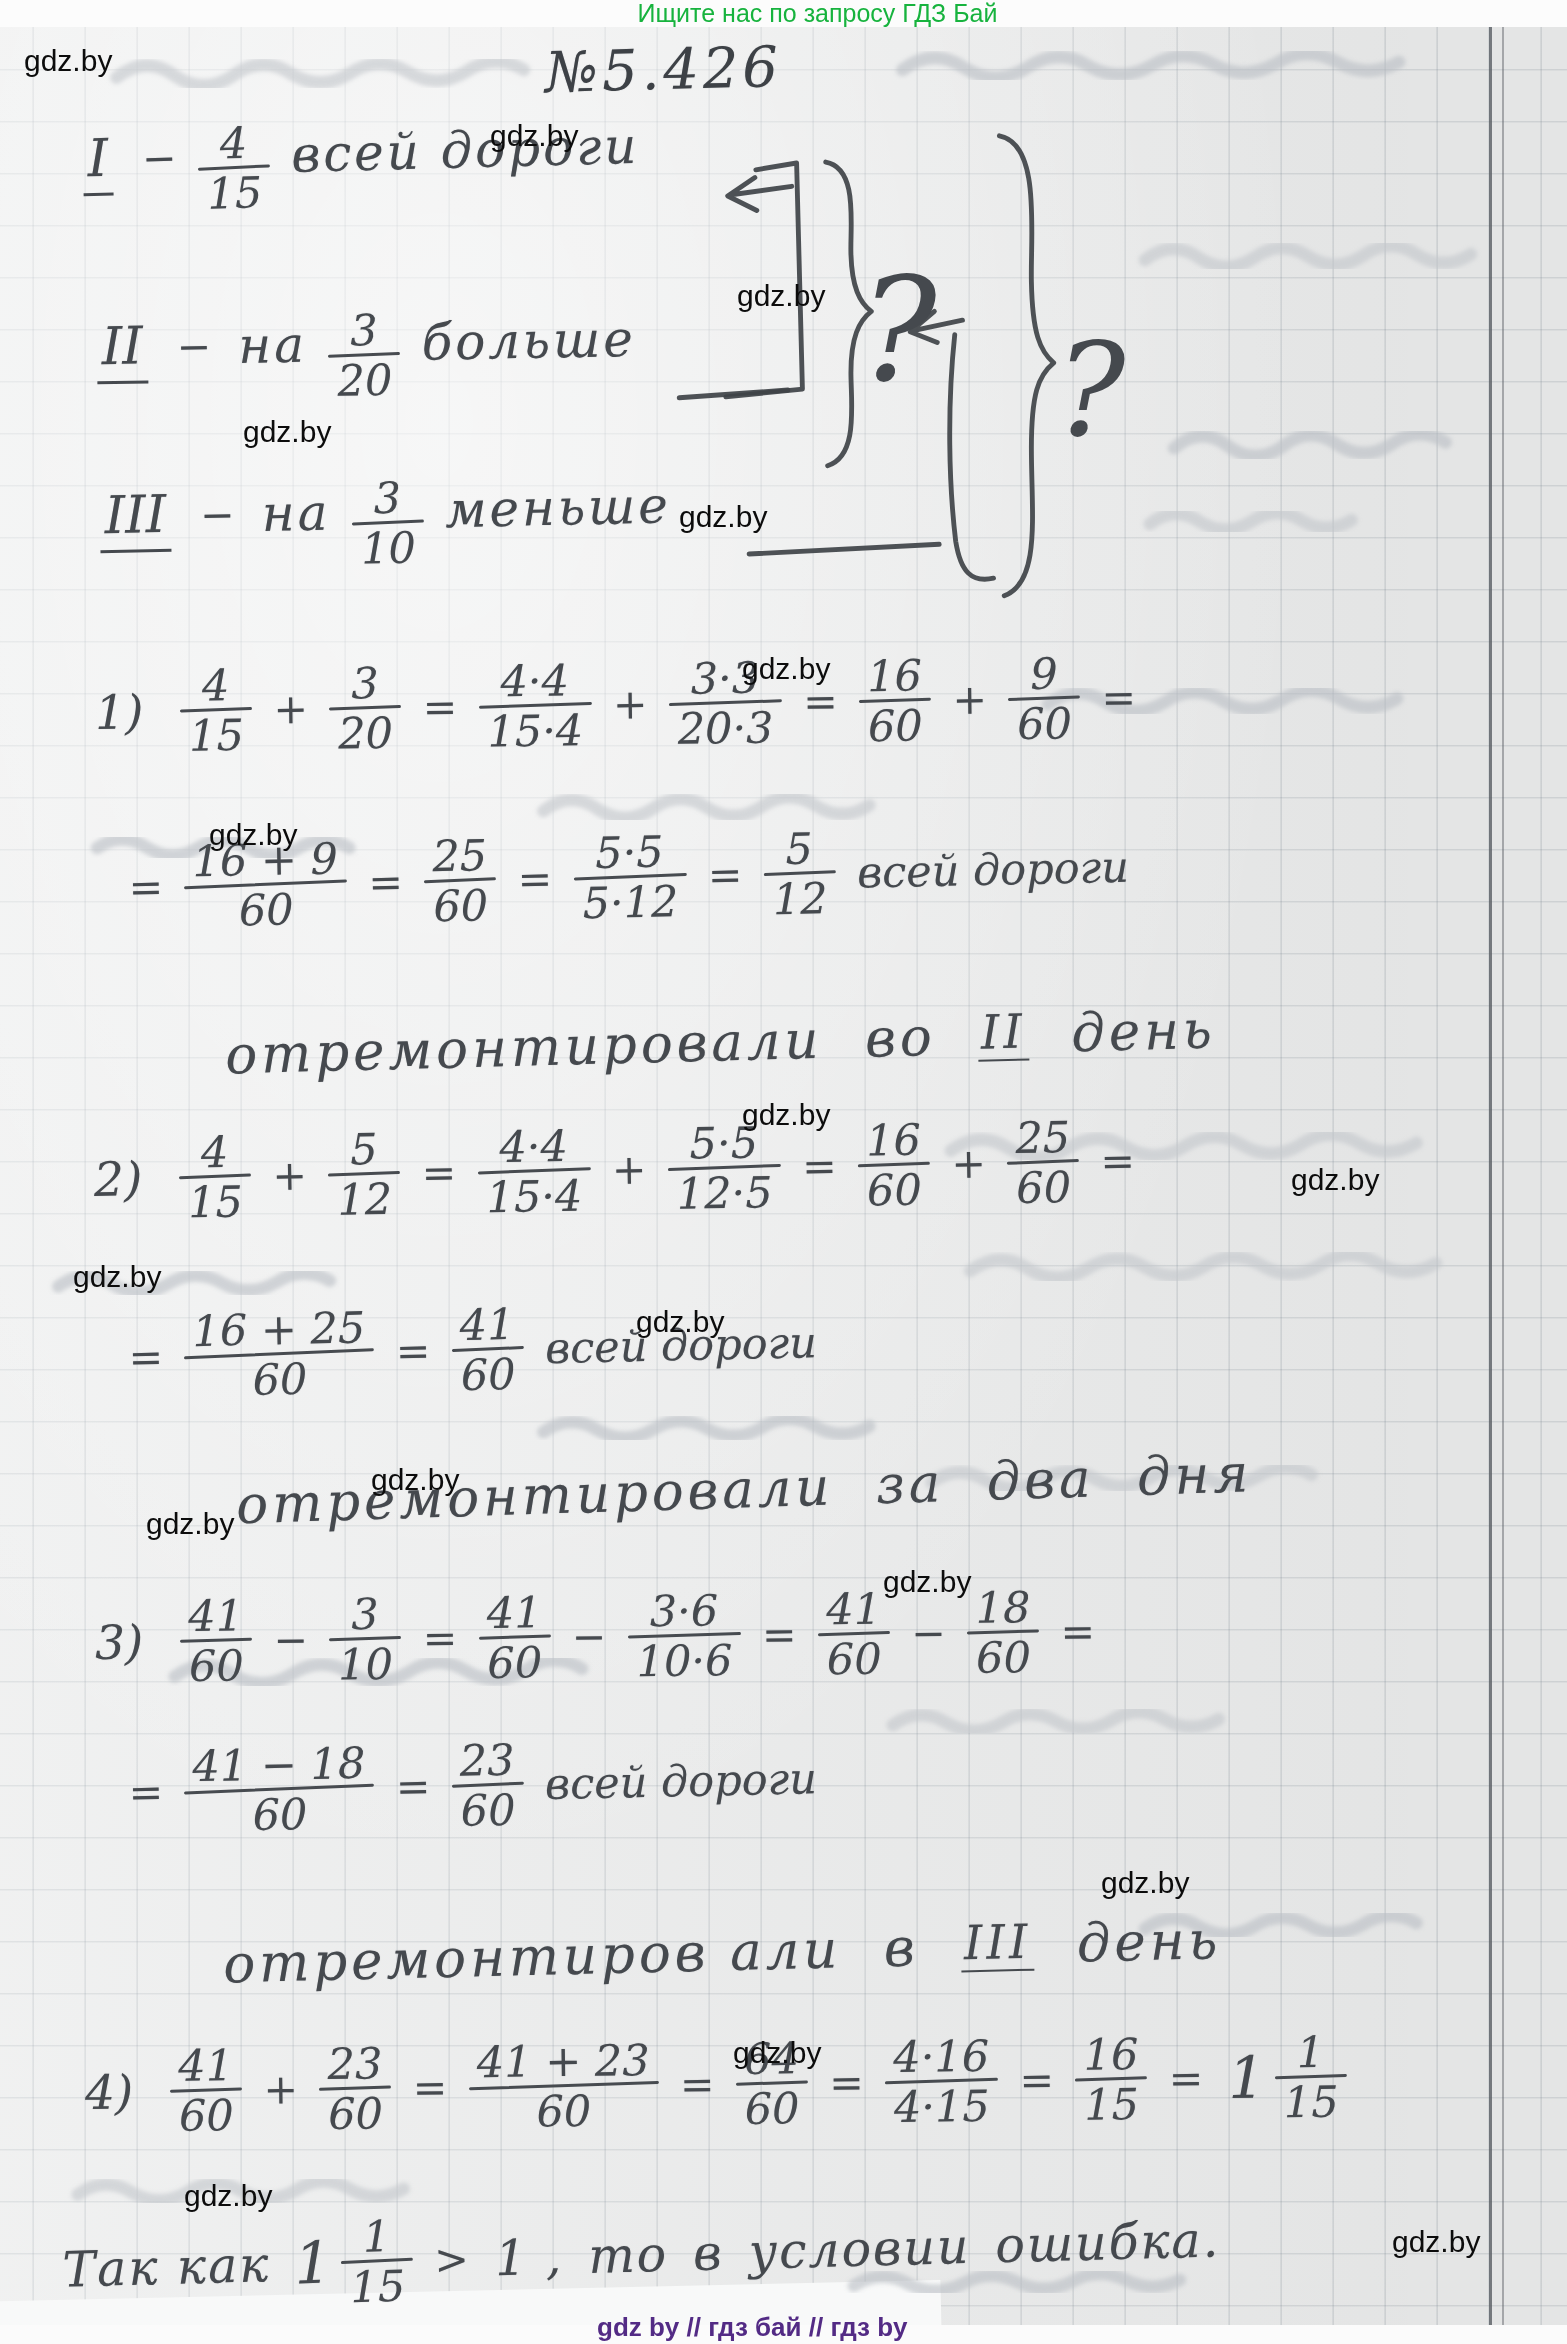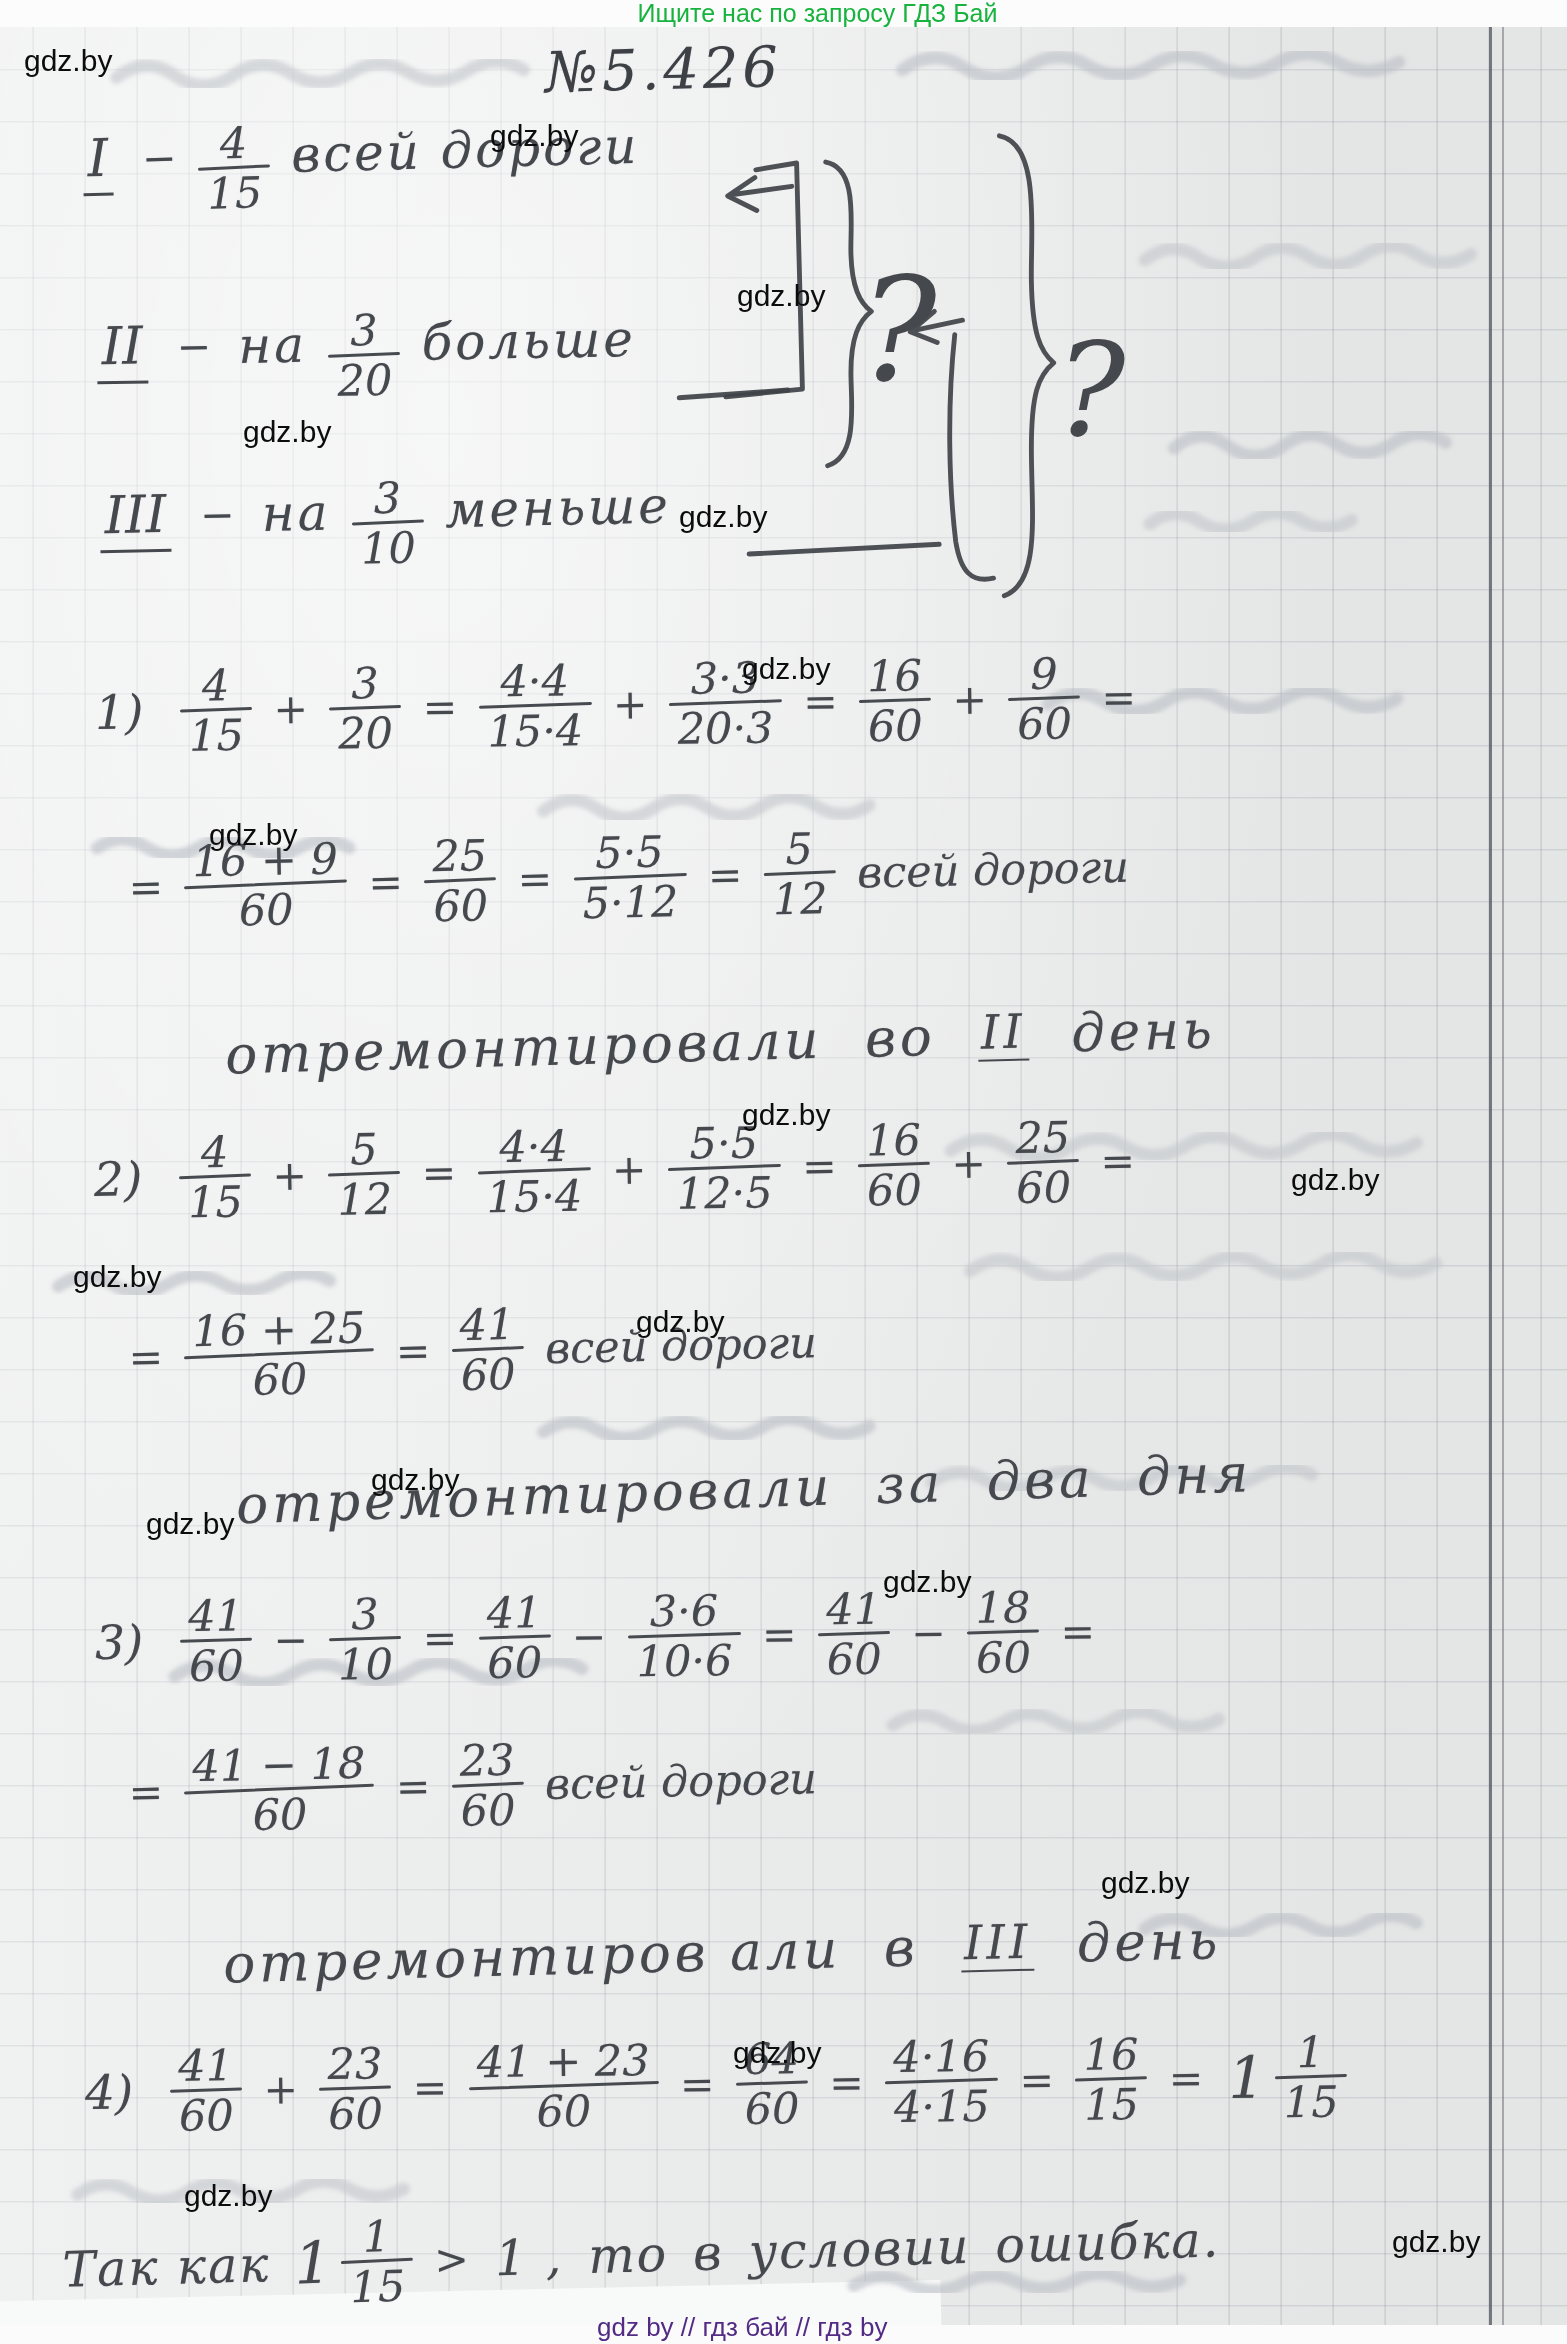--- a/index.html
+++ b/index.html
@@ -16,21 +16,21 @@
                linear-gradient(to right, rgba(255,255,255,.25), rgba(0,0,0,.03) 90%);}
   .margin-line{position:absolute;top:27px;bottom:0;width:2.9px;background:rgba(88,94,100,.78);}
   .margin-line.m2{width:1.9px;background:rgba(88,94,100,.45);}
   .top-strip{position:absolute;top:0;left:0;right:0;height:27px;background:#fcfcfc;}
   .bottom-strip{position:absolute;bottom:0;left:0;right:0;height:19.4px;background:#fbfbfb;}
   .bottom-wedge{position:absolute;bottom:7.8px;left:-29px;width:970px;height:45px;background:#f8f9f9;
     transform:rotate(-1.3deg);}
   .promo{position:absolute;top:0;left:0;width:100%;text-align:center;padding-left:68px;box-sizing:border-box;
     font-family:"Liberation Sans",sans-serif;font-size:25px;font-weight:400;color:#17b33e;line-height:27px;}
   .footer{position:absolute;bottom:1px;left:597px;font-family:"Liberation Sans",sans-serif;
-    font-size:26px;font-weight:400;color:#532b85;}
+    font-size:26px;font-weight:700;color:#532b85;}
   .wm{position:absolute;font-family:"Liberation Sans",sans-serif;font-size:30px;color:#0c0c0c;
     white-space:nowrap;z-index:30;}
   
   .hw{position:absolute;display:flex;align-items:center;white-space:nowrap;color:#45494e;
       transform:rotate(var(--rot,-1deg));transform-origin:left center;z-index:20;
       text-shadow:0 0 1px rgba(70,75,82,.35);}
   .hw .word{font-style:italic;margin:0 13.6px;}
   .hw .op{font-style:italic;font-size:41px;margin:0 13.6px;}
   .hw .lbl{font-style:italic;font-size:47px;margin-right:29px;}
   .hw .mix{font-style:italic;font-size:58px;margin:0 1.9px 0 11.6px;}

